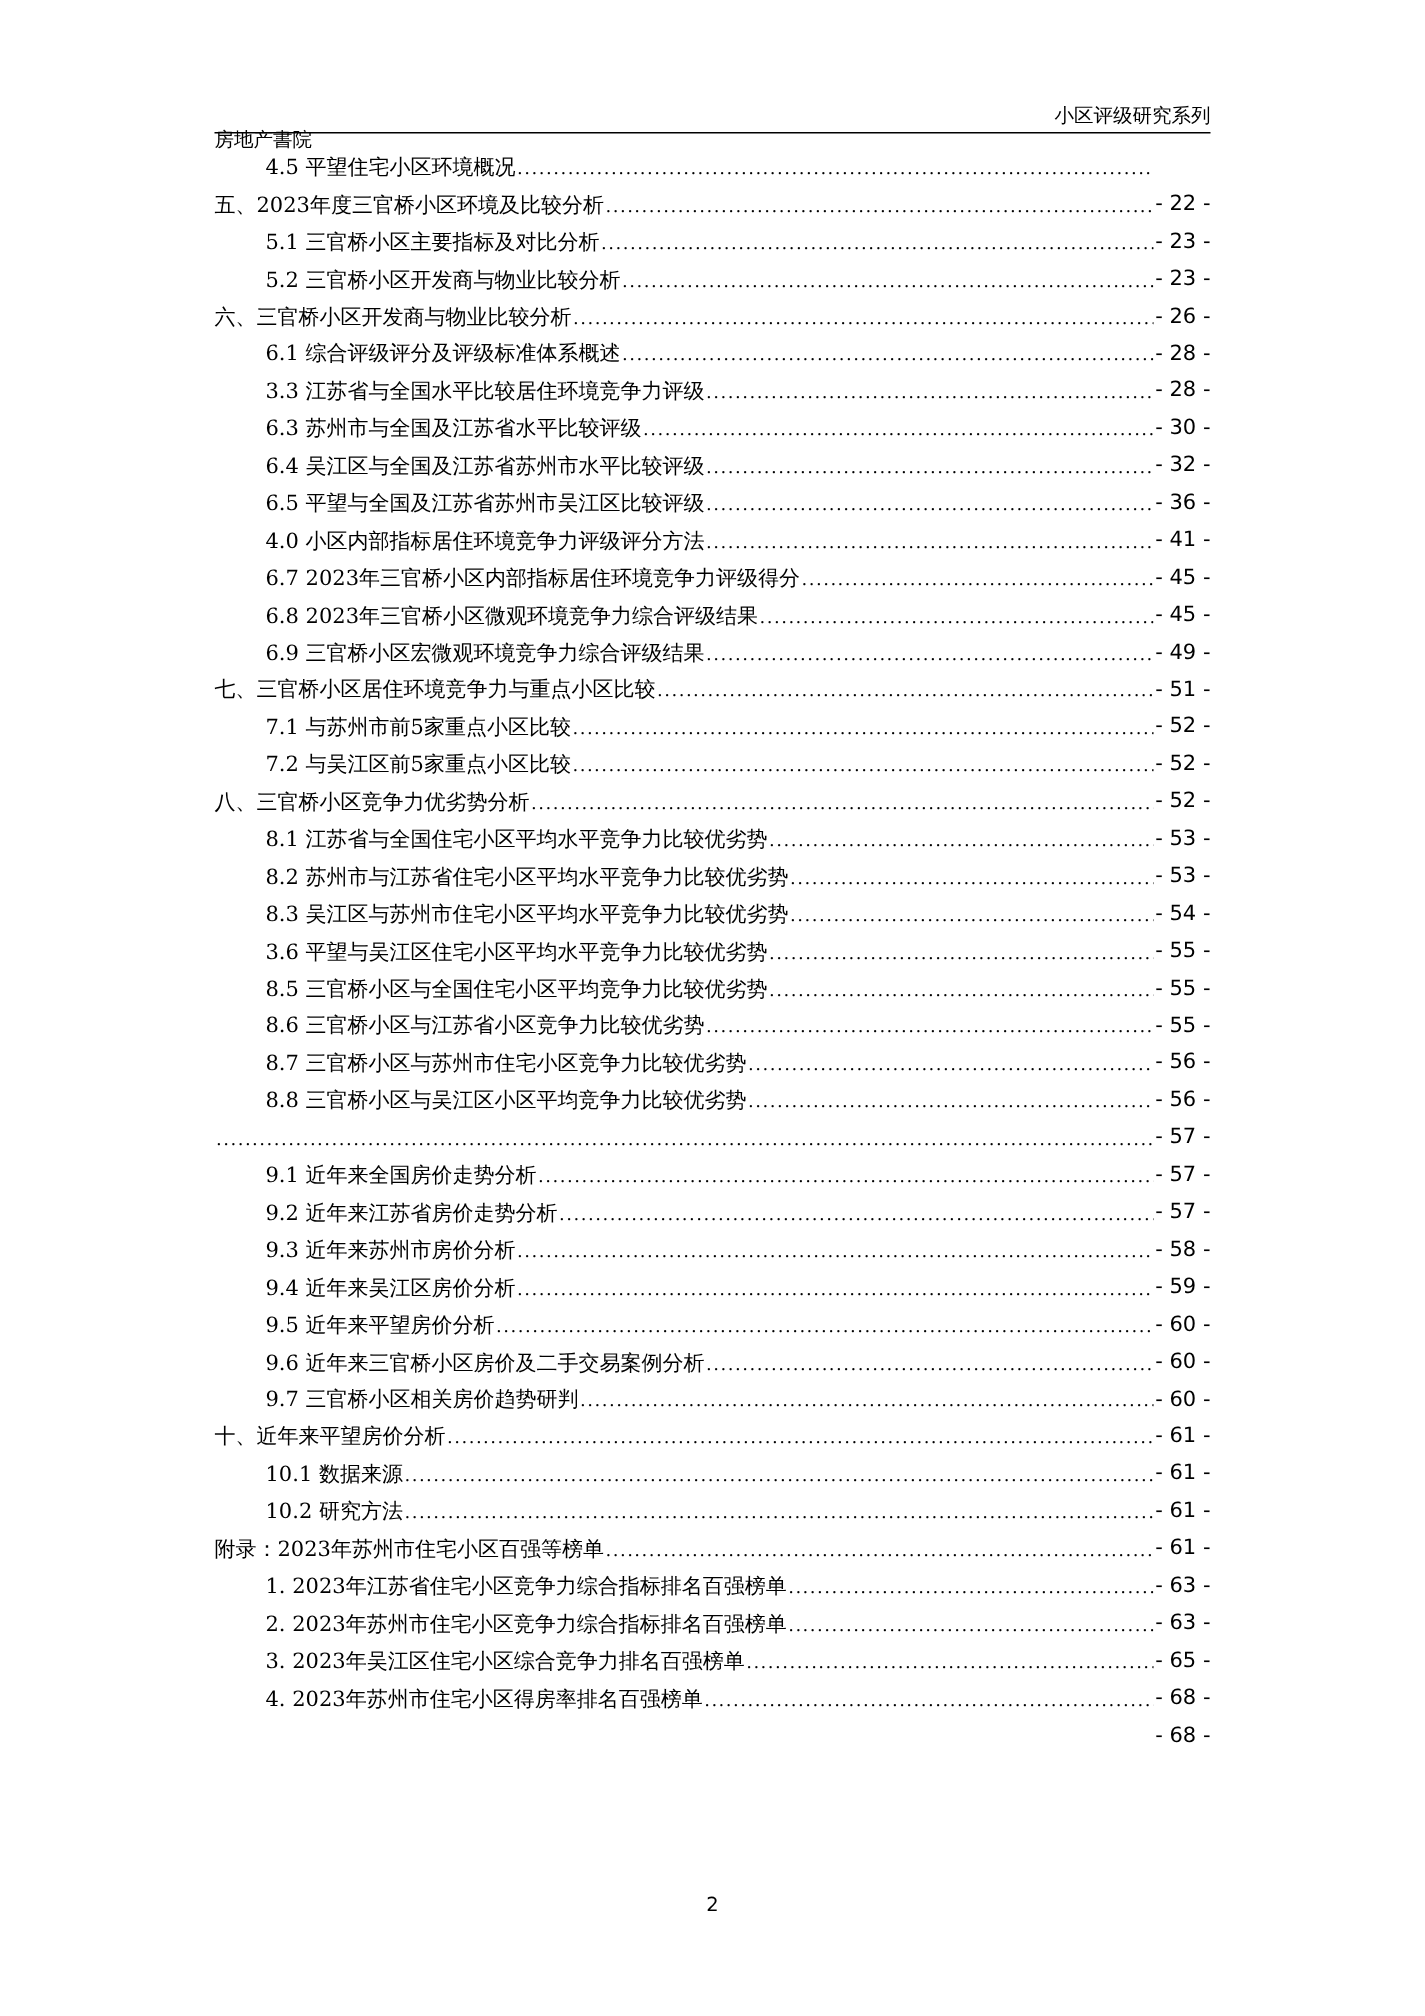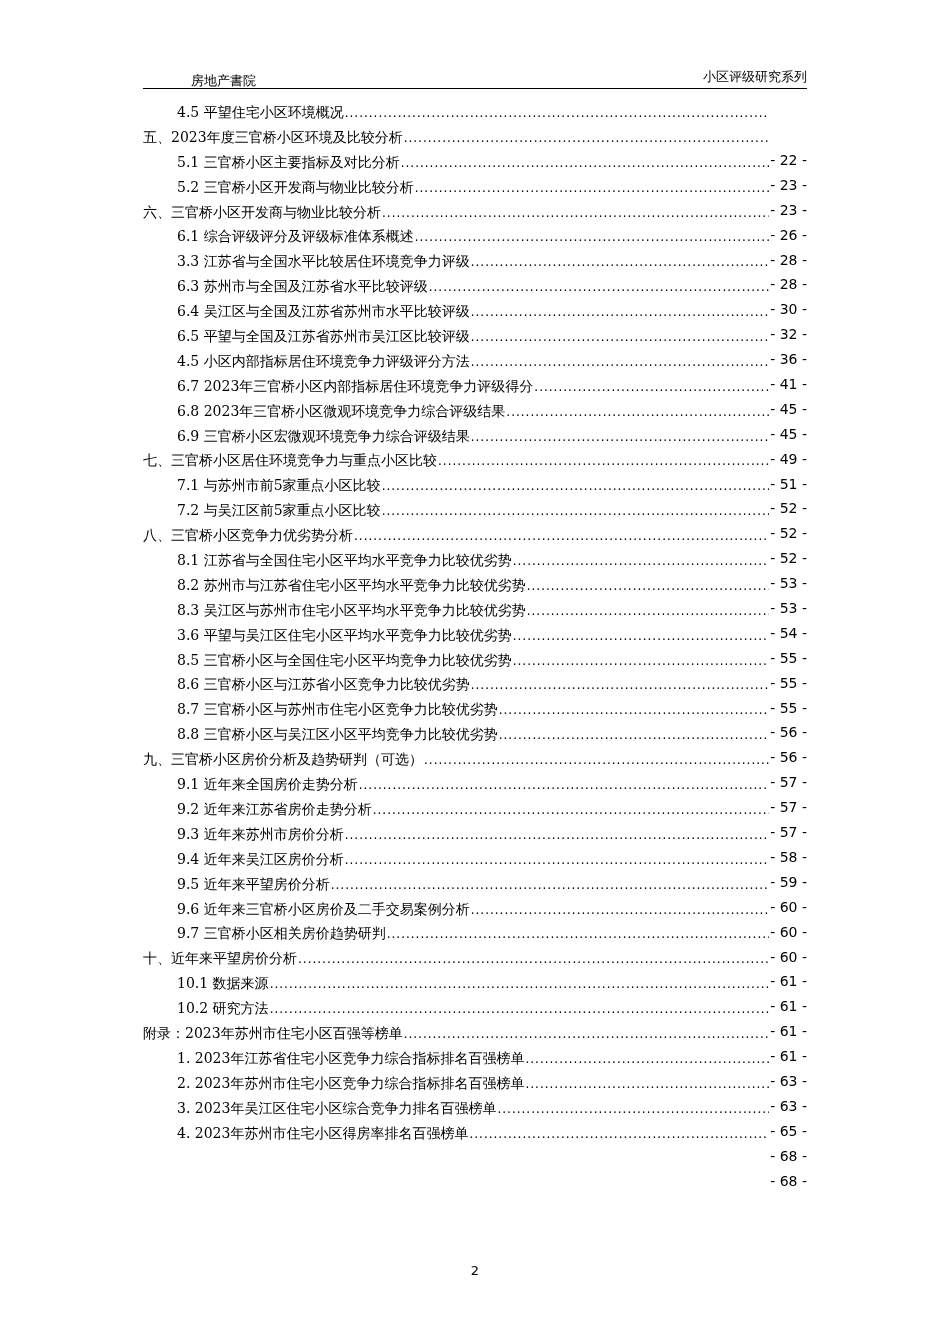--- a/index.html
+++ b/index.html
@@ -1,25 +1,25 @@
 <!DOCTYPE html>
 <html><head>
   <meta charset="utf-8">
   <style>
     html, body { margin: 0; padding: 0; background: #ffffff; }
     body { width: 950px; height: 1344px; position: relative; overflow: hidden;
            font-family: "DejaVu Serif", "Liberation Serif", serif; color: #000; }
     .header { position: absolute; left: 143px; top: 68px; width: 664px; height: 20px;
               font-family: "DejaVu Sans", "Liberation Sans", sans-serif; font-size: 13px; }
-    .header .left { position: absolute; left: 0; top: 4px; margin-left: 48px; }
+    .header .left { position: absolute; left: 0; top: 16px; }
     .header .right { position: absolute; right: 0; top: 0; }
     .header-rule { position: absolute; left: 143px; top: 88px; width: 664px; height: 0;
                    border-top: 1.5px solid #000; }
     .toc { position: absolute; left: 143px; top: 100px; width: 664px; }
-    .toc-row { display: flex; align-items: flex-start; height: 24.9px; font-size: 14px;
+    .toc-row { display: flex; align-items: center; height: 24.9px; font-size: 14px;
                line-height: 24.9px; white-space: nowrap; }
     .toc-row.level-2 { padding-left: 34px; }
     .toc-row .title { flex: 0 0 auto; }
     .toc-row .leader { flex: 1 1 auto; overflow: hidden; position: relative; margin: 0 1px; }
     .toc-row .leader::before { content: "................................................................................................................................................................................................................................................................";
                                letter-spacing: 1px; font-size: 12px; }
     .toc-row .page { flex: 0 0 auto; font-family: "DejaVu Sans", "Liberation Sans", sans-serif; font-size: 14px; margin-top: 48px; }
     .footer-page { position: absolute; top: 1263px; left: 0; width: 950px; text-align: center;
                    font-family: "DejaVu Sans", "Liberation Sans", sans-serif; font-size: 13px; }
   </style>
@@ -77,21 +77,21 @@
       <span class="title">6.4 吴江区与全国及江苏省苏州市水平比较评级</span>
       <span class="leader"></span>
       <span class="page">- 36 -</span>
     </div>
     <div class="toc-row level-2">
       <span class="title">6.5 平望与全国及江苏省苏州市吴江区比较评级</span>
       <span class="leader"></span>
       <span class="page">- 41 -</span>
     </div>
     <div class="toc-row level-2">
-      <span class="title">4.5 小区内部指标居住环境竞争力评级评分方法</span>
+      <span class="title">4.0 小区内部指标居住环境竞争力评级评分方法</span>
       <span class="leader"></span>
       <span class="page">- 45 -</span>
     </div>
     <div class="toc-row level-2">
       <span class="title">6.7 2023年三官桥小区内部指标居住环境竞争力评级得分</span>
       <span class="leader"></span>
       <span class="page">- 45 -</span>
     </div>
     <div class="toc-row level-2">
       <span class="title">6.8 2023年三官桥小区微观环境竞争力综合评级结果</span>
@@ -157,21 +157,20 @@
       <span class="title">8.7 三官桥小区与苏州市住宅小区竞争力比较优劣势</span>
       <span class="leader"></span>
       <span class="page">- 56 -</span>
     </div>
     <div class="toc-row level-2">
       <span class="title">8.8 三官桥小区与吴江区小区平均竞争力比较优劣势</span>
       <span class="leader"></span>
       <span class="page">- 57 -</span>
     </div>
     <div class="toc-row level-1">
-      <span class="title">九、三官桥小区房价分析及趋势研判（可选）</span>
       <span class="leader"></span>
       <span class="page">- 57 -</span>
     </div>
     <div class="toc-row level-2">
       <span class="title">9.1 近年来全国房价走势分析</span>
       <span class="leader"></span>
       <span class="page">- 57 -</span>
     </div>
     <div class="toc-row level-2">
       <span class="title">9.2 近年来江苏省房价走势分析</span>

